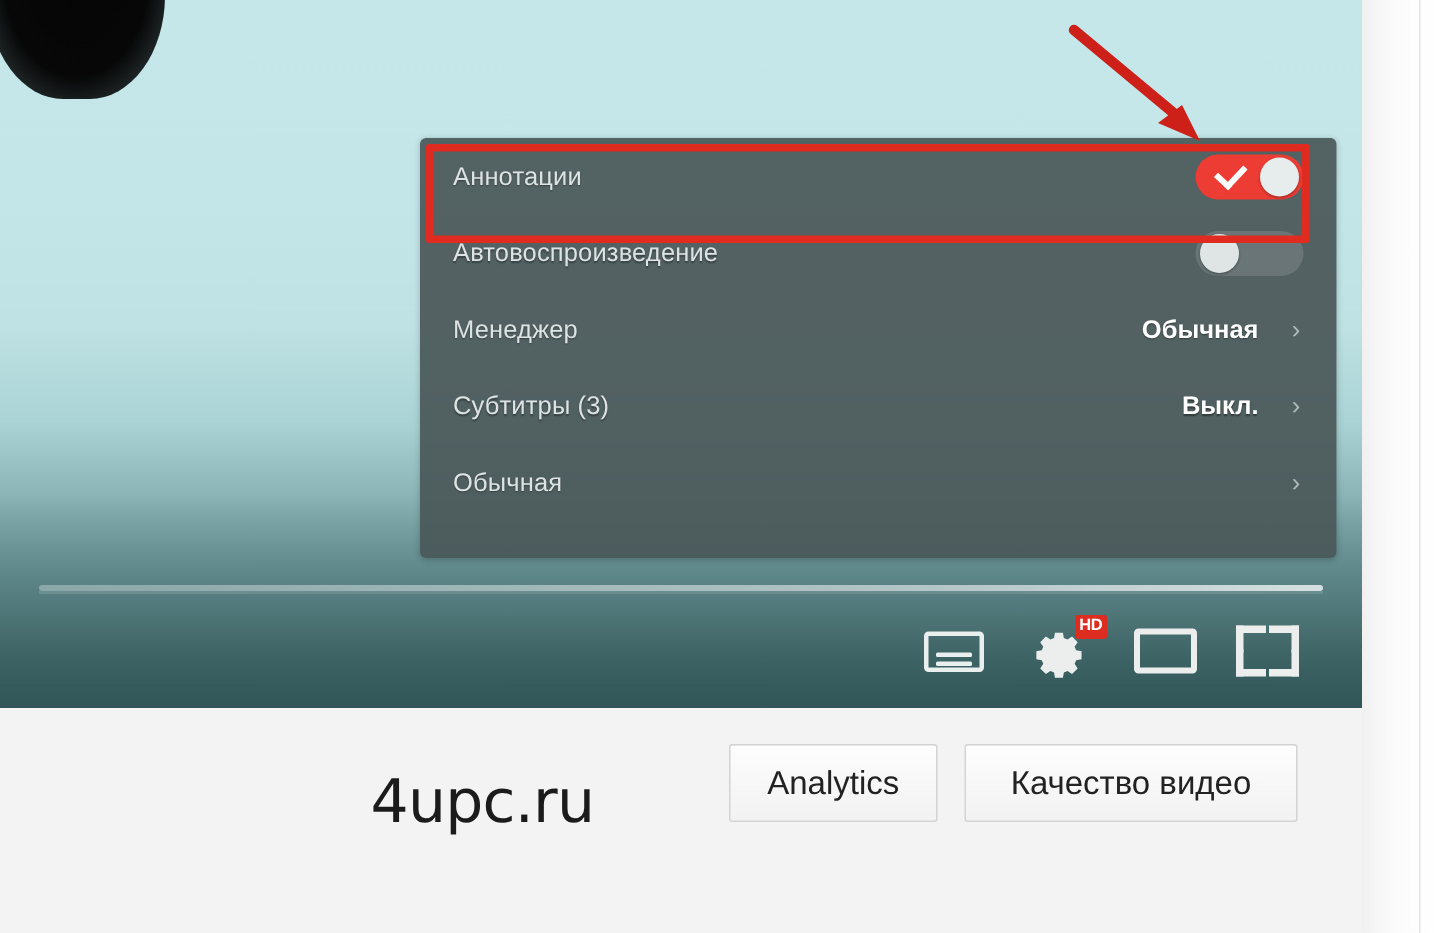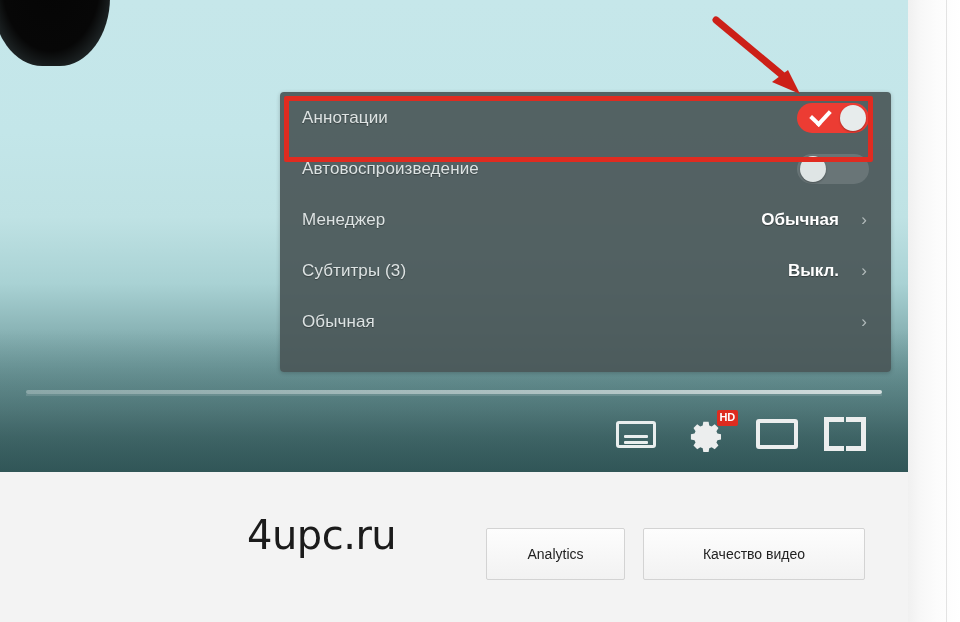--- a/index.html
+++ b/index.html
@@ -207,27 +207,27 @@
     background:#f3f3f3;
   }
   #watermark{
     position:absolute;left:215px;top:512px;
     font-size:40px;color:#1b1b1b;
     letter-spacing:-.5px;
     font-family:"DejaVu Sans",sans-serif;
     margin-left:32px;
   }
   .page-button{
-    position:absolute;top:528px;
+    position:absolute;top:496px;
     height:52px;
     background:linear-gradient(to bottom,#fdfdfd,#f2f2f2);
     border:1px solid #d3d3d3;
     border-radius:2px;
     color:#222;
-    font-size:14px;
+    font-size:22px;
     display:flex;align-items:center;justify-content:center;
     box-sizing:border-box;
     cursor:pointer;
   }
   #btn-analytics{left:486px;width:139px;}
   #btn-video-manager{left:643px;width:222px;}
 </style>
 </head>
 <body>
 

